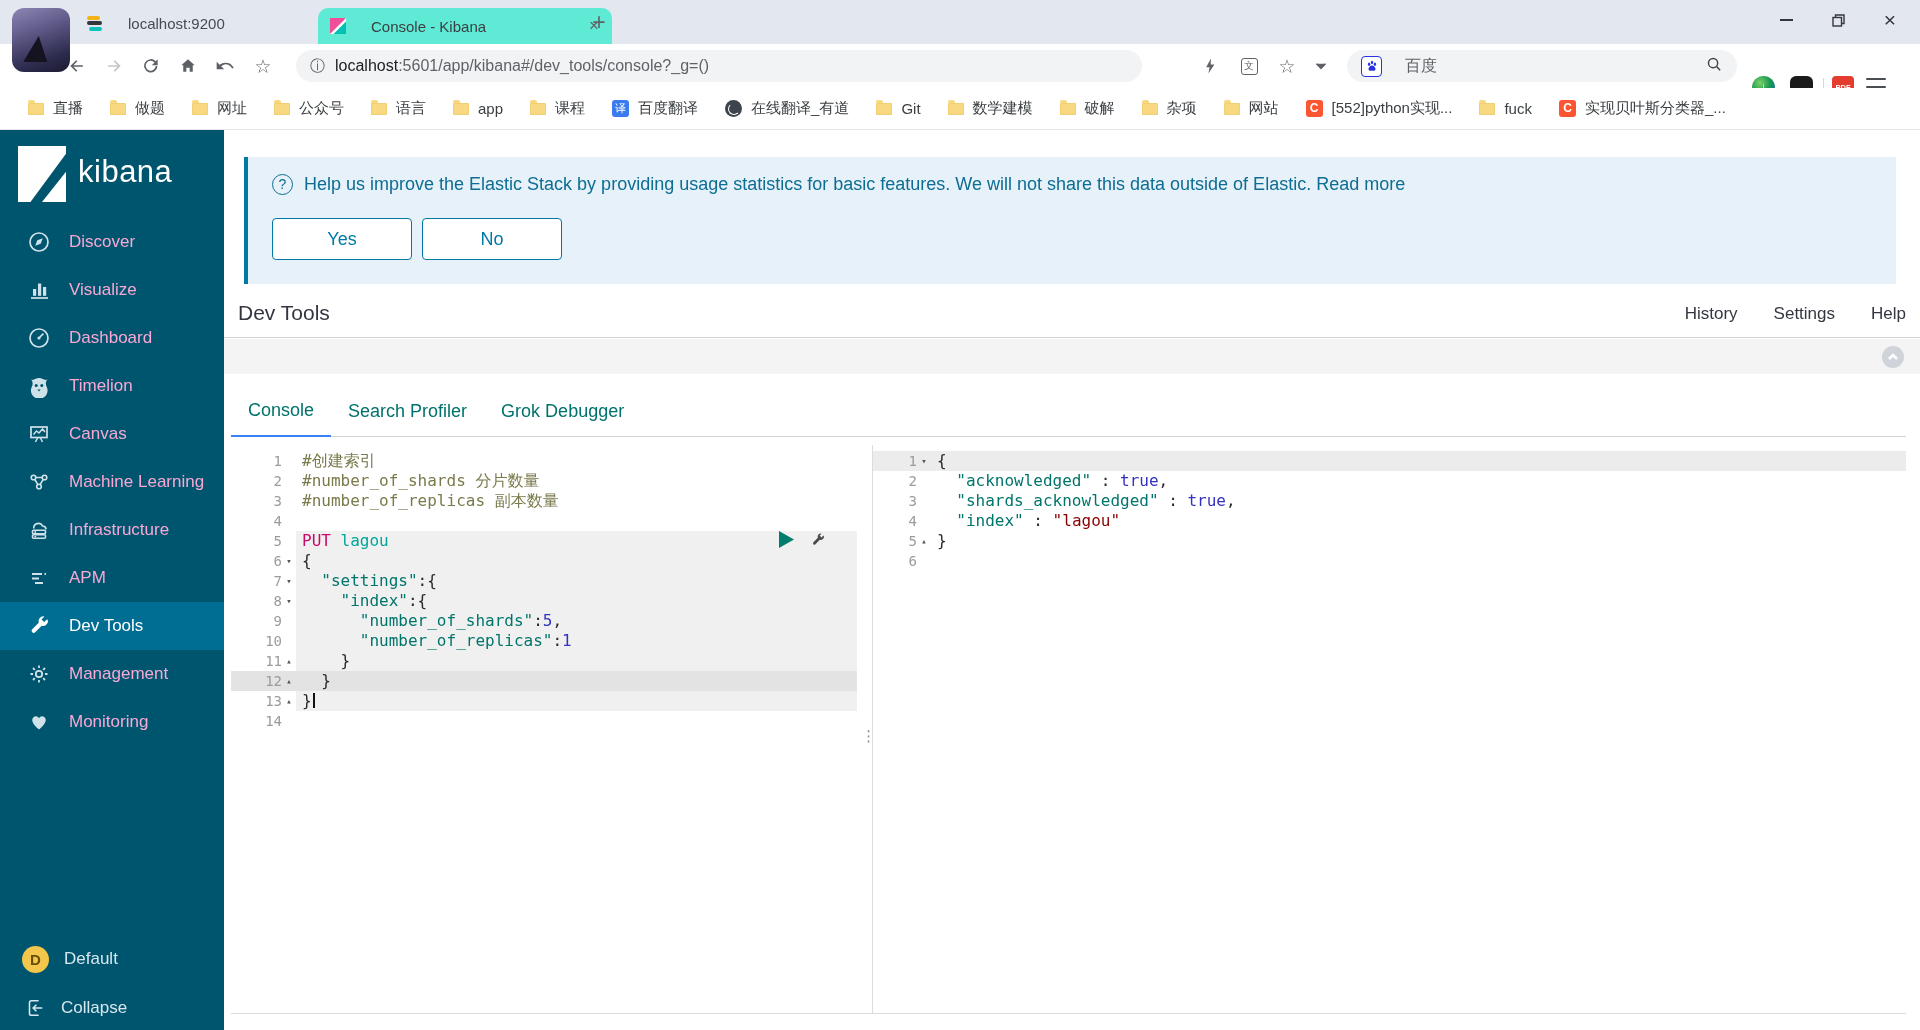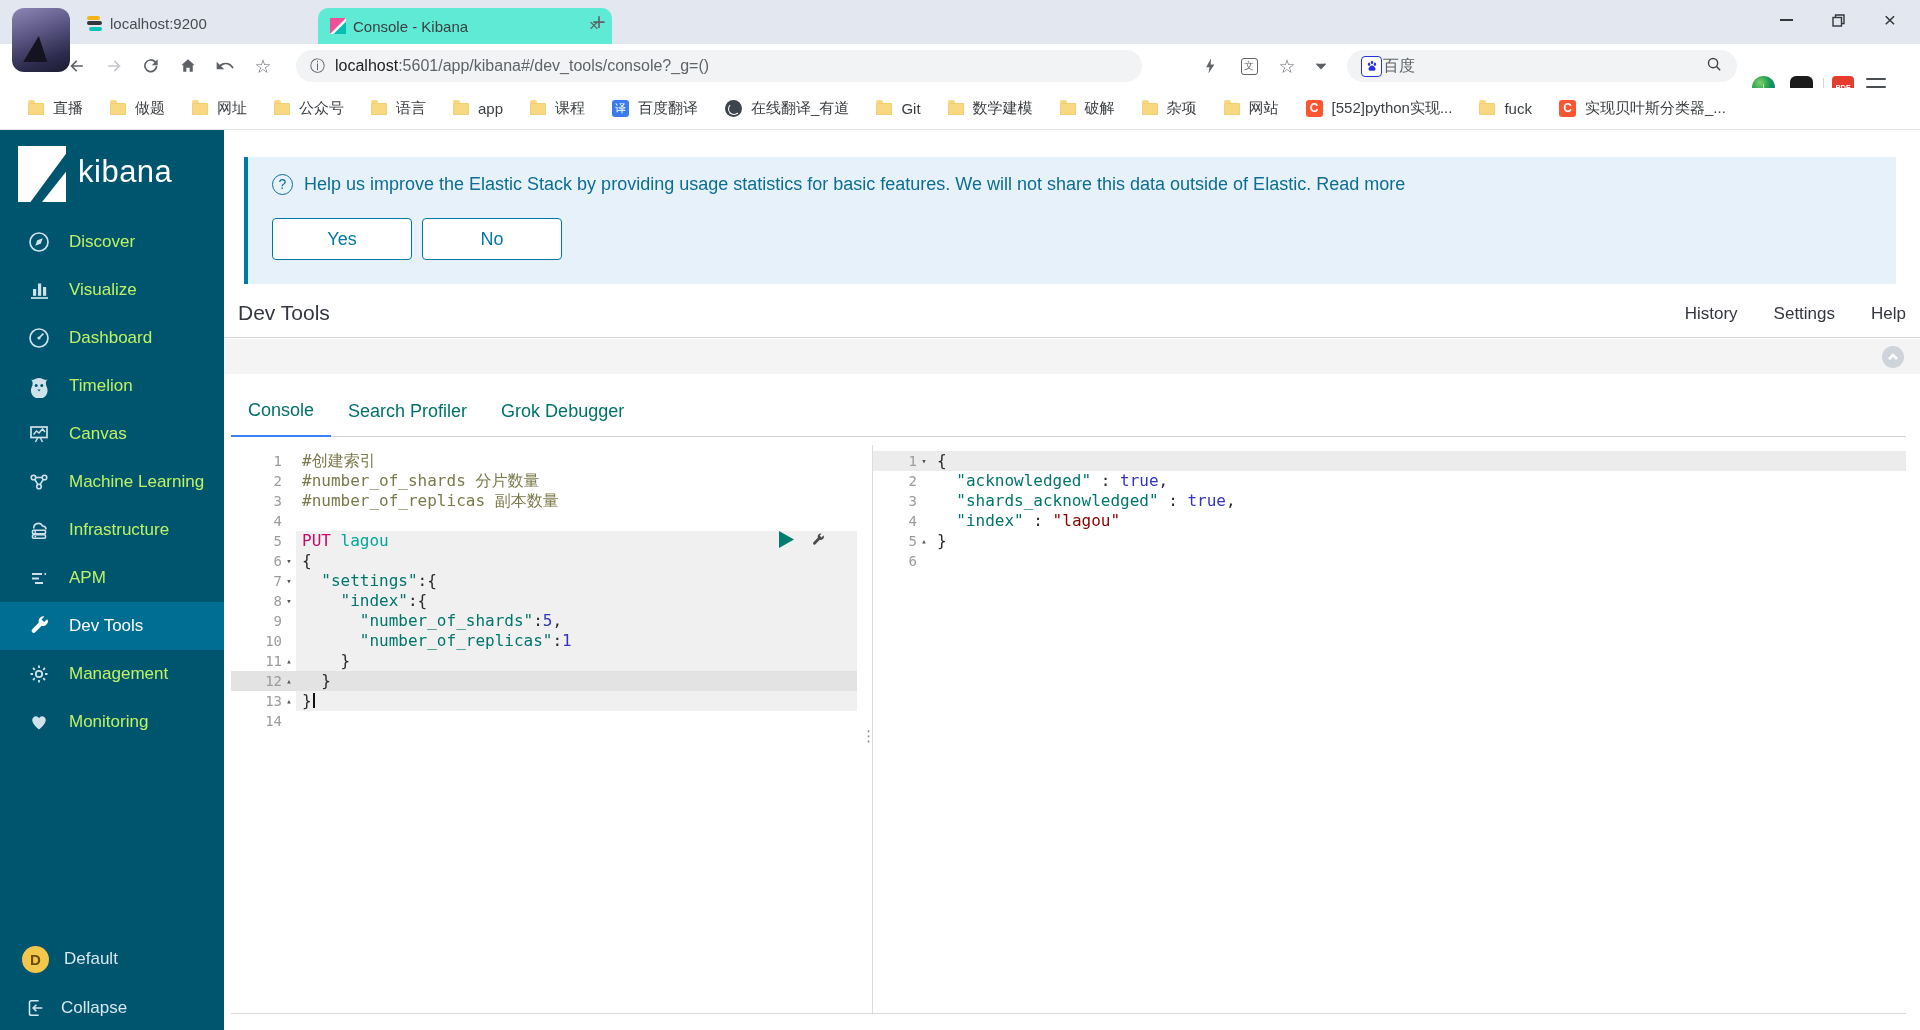--- a/index.html
+++ b/index.html
@@ -12,21 +12,21 @@
   
   #tabstrip { position:absolute; top:0; left:0; right:0; height:44px; background:#e3e7f0; }
   #avatar {
     position:absolute; left:12px; top:8px; width:58px; height:64px; border-radius:12px; z-index:6;
     background:linear-gradient(160deg,#8d87b5 0%,#5d5886 38%,#2e2c4e 75%,#1b1a30 100%);
     overflow:hidden;
   }
   #avatar::after{ content:""; position:absolute; left:14px; bottom:10px; width:0; height:0;
     border-left:10px solid transparent; border-right:14px solid transparent; border-bottom:26px solid #14131f;
     transform:skewX(-12deg); }
-  .tab { position:absolute; display:flex; align-items:center; gap:7px; font-size:15px; color:#474c52; }
+  .tab { position:absolute; display:flex; align-items:center; gap:25px; font-size:15px; color:#474c52; }
   #tab-1 { left:86px; top:10px; width:226px; height:26px; }
   #tab-2 { left:318px; top:8px; width:294px; height:36px; background:#5eead4; border-radius:10px 10px 0 0; padding:0 10px 0 12px; color:#3c4043; }
   .tab-title { flex:1; white-space:nowrap; overflow:hidden; }
   .tab-close { font-size:17px; color:#5f6368; padding:0 3px; }
   .es-ico { width:17px; height:17px; position:relative; flex:none; }
   .es-ico i { position:absolute; left:1px; width:15px; height:4px; border-radius:2px; display:block; }
   .es-ico i:nth-child(1){ top:1px; background:#f3b418; width:13px;}
   .es-ico i:nth-child(2){ top:6.5px; background:#33373c; }
   .es-ico i:nth-child(3){ top:12px; background:#0bc4b8; width:13px; left:3px;}
   .kb-ico { width:16px; height:16px; position:relative; flex:none; background:#fff; }
@@ -45,21 +45,21 @@
   #nb-star{left:248px; font-size:19px;}
   #urlbar { position:absolute; left:296px; top:6px; width:846px; height:32px; border-radius:16px; background:#f1f3f4;
     display:flex; align-items:center; padding:0 14px; font-size:16px; color:#202124; }
   #urlbar .info { color:#5f6368; font-size:15px; margin-right:10px; }
   #urlbar .rest { color:#5f6368; }
   .tb-ico { position:absolute; top:11px; width:26px; height:22px; display:flex; align-items:center; justify-content:center; color:#5f6368; }
   .tb-ico svg{ width:18px; height:18px; fill:#5f6368; }
   #ti-bolt{left:1198px;} #ti-trans{left:1236px;} #ti-star{left:1274px; font-size:19px;} #ti-chev{left:1308px;}
   .trans-box{ width:17px; height:17px; border:1.6px solid #5f6368; border-radius:3px; font-size:10px; line-height:14px; text-align:center; color:#5f6368; }
   #baidubox { position:absolute; left:1347px; top:6px; width:390px; height:32px; border-radius:16px; background:#f1f3f4;
-    display:flex; align-items:center; padding:0 14px; gap:1px; font-size:16px; color:#5f6368; }
+    display:flex; align-items:center; padding:0 14px; gap:23px; font-size:16px; color:#5f6368; }
   #baidubox .paw { width:21px; height:21px; border:1.6px solid #2932e1; border-radius:4px; background:#fff; display:flex; align-items:center; justify-content:center; }
   #baidubox .paw svg{ width:14px; height:14px; fill:#2932e1; }
   #baidubox .mag { margin-left:auto; }
   #baidubox .mag svg { width:17px; height:17px; fill:none; stroke:#424549; stroke-width:2; }
   .ext { position:absolute; top:33px; }
   #ext-idm { left:1752px; width:23px; height:23px; border-radius:50%; background:radial-gradient(circle at 35% 30%,#7ed06a,#199a4f 45%,#1565c0 95%); top:32px; color:#fff; font-size:13px; text-align:center; line-height:22px; font-weight:bold;}
   #ext-dark { left:1790px; width:23px; height:23px; border-radius:6px; background:#1b1b1b; top:32px; position:absolute;}
   #ext-dark i { position:absolute; bottom:4px; width:7px; height:7px; background:#fff; border-radius:50%; display:block;}
   #ext-dark i:first-child{left:3.5px;} #ext-dark i:last-child{right:3.5px;}
   #ext-sep { left:1823px; top:34px; width:1px; height:20px; background:#d5d7da; position:absolute;}
@@ -77,21 +77,21 @@
   .bi-csdn { width:17px; height:17px; background:#fc5531; border-radius:3px; color:#fff; font-weight:bold; font-size:12px; line-height:17px; text-align:center; }
   
   #app { position:absolute; top:130px; left:0; width:1920px; height:900px; background:#fff; }
   #sidebar { position:absolute; left:0; top:0; width:224px; height:900px; background:#00556e; color:#d7e7ee; }
   #kb-logo { position:absolute; left:18px; top:16px; width:48px; height:56px; }
   #kb-logo i { position:absolute; inset:0; display:block; }
   #kb-logo i:nth-child(1){ background:#fff; clip-path:polygon(0 0,100% 0,100% 14%,26% 100%,0 100%); }
   #kb-logo i:nth-child(2){ background:#fff; clip-path:polygon(100% 46%,100% 100%,50% 100%); }
   #kb-word { position:absolute; left:78px; top:24px; font-size:31px; color:#fff; letter-spacing:.5px; }
   #kb-nav { position:absolute; top:88px; left:0; right:0; }
-  .nav-item { height:48px; display:flex; align-items:center; padding-left:27px; font-size:17px; color:#bef264; cursor:pointer; }
+  .nav-item { height:48px; display:flex; align-items:center; padding-left:27px; font-size:17px; color:#f9a8d4; cursor:pointer; }
   .nav-item.active { background:#006d93; color:#fff; }
   .nav-item .ni-icon { width:24px; height:24px; margin-right:18px; color:#cfe2ea; flex:none;}
   .nav-item.active .ni-icon { color:#fff; }
   .ni-icon svg { width:24px; height:24px; display:block; }
   #kb-space { position:absolute; left:0; right:0; top:806px; height:46px; display:flex; align-items:center; padding-left:22px; font-size:17px; }
   #kb-space .badge { width:27px; height:27px; border-radius:50%; background:#f3c74c; color:#6b4e00; font-size:15px; font-weight:bold; display:flex; align-items:center; justify-content:center; margin-right:15px; }
   #kb-collapse { position:absolute; left:0; right:0; top:856px; height:44px; display:flex; align-items:center; padding-left:24px; font-size:17px; gap:15px;}
   #kb-collapse svg { width:22px; height:22px; }
   
   #main { position:absolute; left:224px; top:0; width:1696px; height:900px; background:#fff; }

